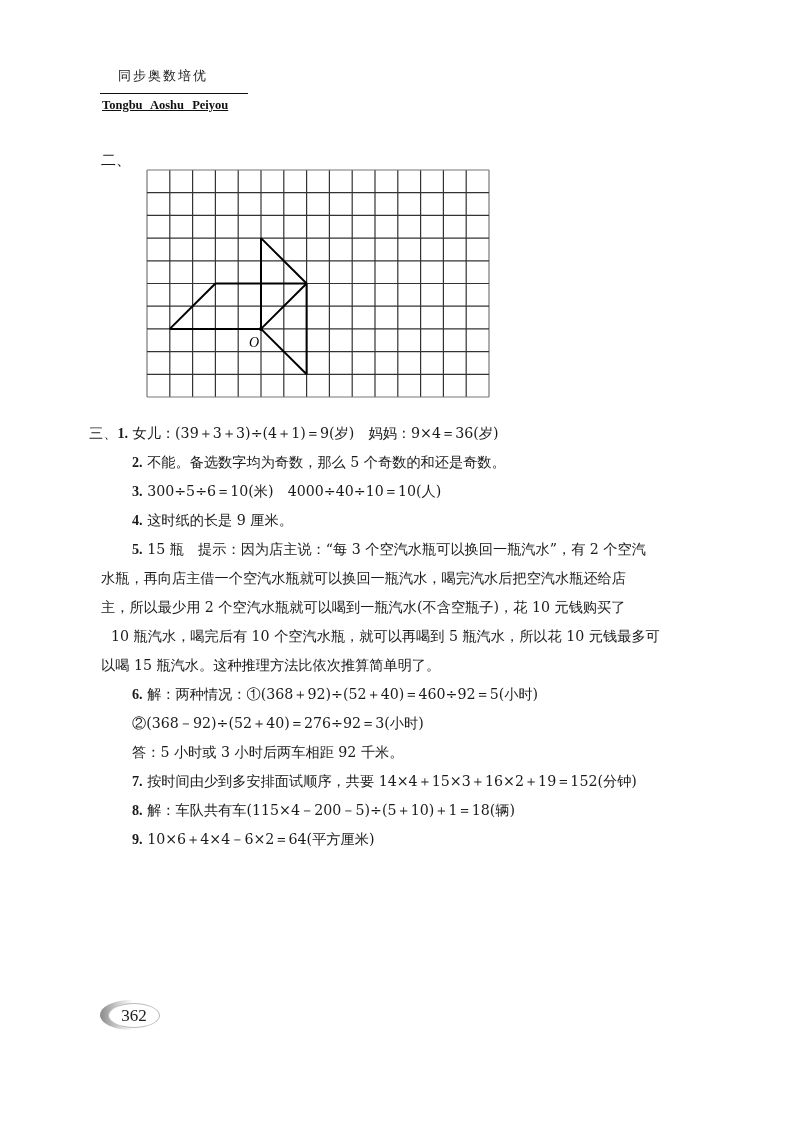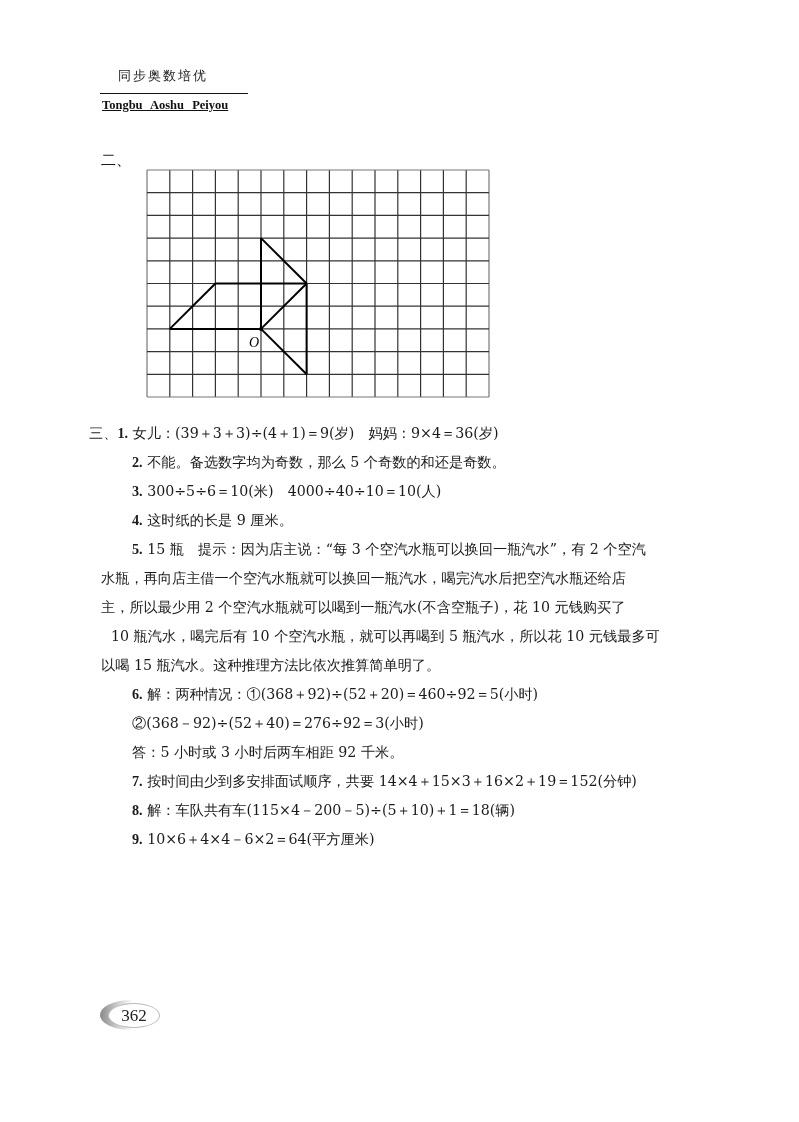--- a/index.html
+++ b/index.html
@@ -69,21 +69,21 @@
 <div id="answers">
     <div class="line" style="left: 89px; top: 423px;"><span>三、</span><span class="num">1.</span><span> 女儿：(39＋3＋3)÷(4＋1)＝9(岁)　妈妈：9×4＝36(岁)</span></div>
     <div class="line" style="left: 132px; top: 452px;"><span class="num">2.</span><span> 不能。备选数字均为奇数，那么 5 个奇数的和还是奇数。</span></div>
     <div class="line" style="left: 132px; top: 481px;"><span class="num">3.</span><span> 300÷5÷6＝10(米)　4000÷40÷10＝10(人)</span></div>
     <div class="line" style="left: 132px; top: 510px;"><span class="num">4.</span><span> 这时纸的长是 9 厘米。</span></div>
     <div class="line" style="left: 132px; top: 539px;"><span class="num">5.</span><span> 15 瓶　提示：因为店主说：“每 3 个空汽水瓶可以换回一瓶汽水”，有 2 个空汽</span></div>
     <div class="line" style="left: 101px; top: 568px;"><span>水瓶，再向店主借一个空汽水瓶就可以换回一瓶汽水，喝完汽水后把空汽水瓶还给店</span></div>
     <div class="line" style="left: 101px; top: 597px;"><span>主，所以最少用 2 个空汽水瓶就可以喝到一瓶汽水(不含空瓶子)，花 10 元钱购买了</span></div>
     <div class="line" style="left: 111px; top: 626px;"><span>10 瓶汽水，喝完后有 10 个空汽水瓶，就可以再喝到 5 瓶汽水，所以花 10 元钱最多可</span></div>
     <div class="line" style="left: 101px; top: 655px;"><span>以喝 15 瓶汽水。这种推理方法比依次推算简单明了。</span></div>
-    <div class="line" style="left: 132px; top: 684px;"><span class="num">6.</span><span> 解：两种情况：①(368＋92)÷(52＋20)＝460÷92＝5(小时)</span></div>
+    <div class="line" style="left: 132px; top: 684px;"><span class="num">6.</span><span> 解：两种情况：①(368＋92)÷(52＋40)＝460÷92＝5(小时)</span></div>
     <div class="line" style="left: 132px; top: 713px;"><span>②(368－92)÷(52＋40)＝276÷92＝3(小时)</span></div>
     <div class="line" style="left: 132px; top: 742px;"><span>答：5 小时或 3 小时后两车相距 92 千米。</span></div>
     <div class="line" style="left: 132px; top: 771px;"><span class="num">7.</span><span> 按时间由少到多安排面试顺序，共要 14×4＋15×3＋16×2＋19＝152(分钟)</span></div>
     <div class="line" style="left: 132px; top: 800px;"><span class="num">8.</span><span> 解：车队共有车(115×4－200－5)÷(5＋10)＋1＝18(辆)</span></div>
     <div class="line" style="left: 132px; top: 829px;"><span class="num">9.</span><span> 10×6＋4×4－6×2＝64(平方厘米)</span></div>
   </div>
 
 <div class="page-badge">
   <div class="page-badge-inner">
     <div class="page-num">362</div>

